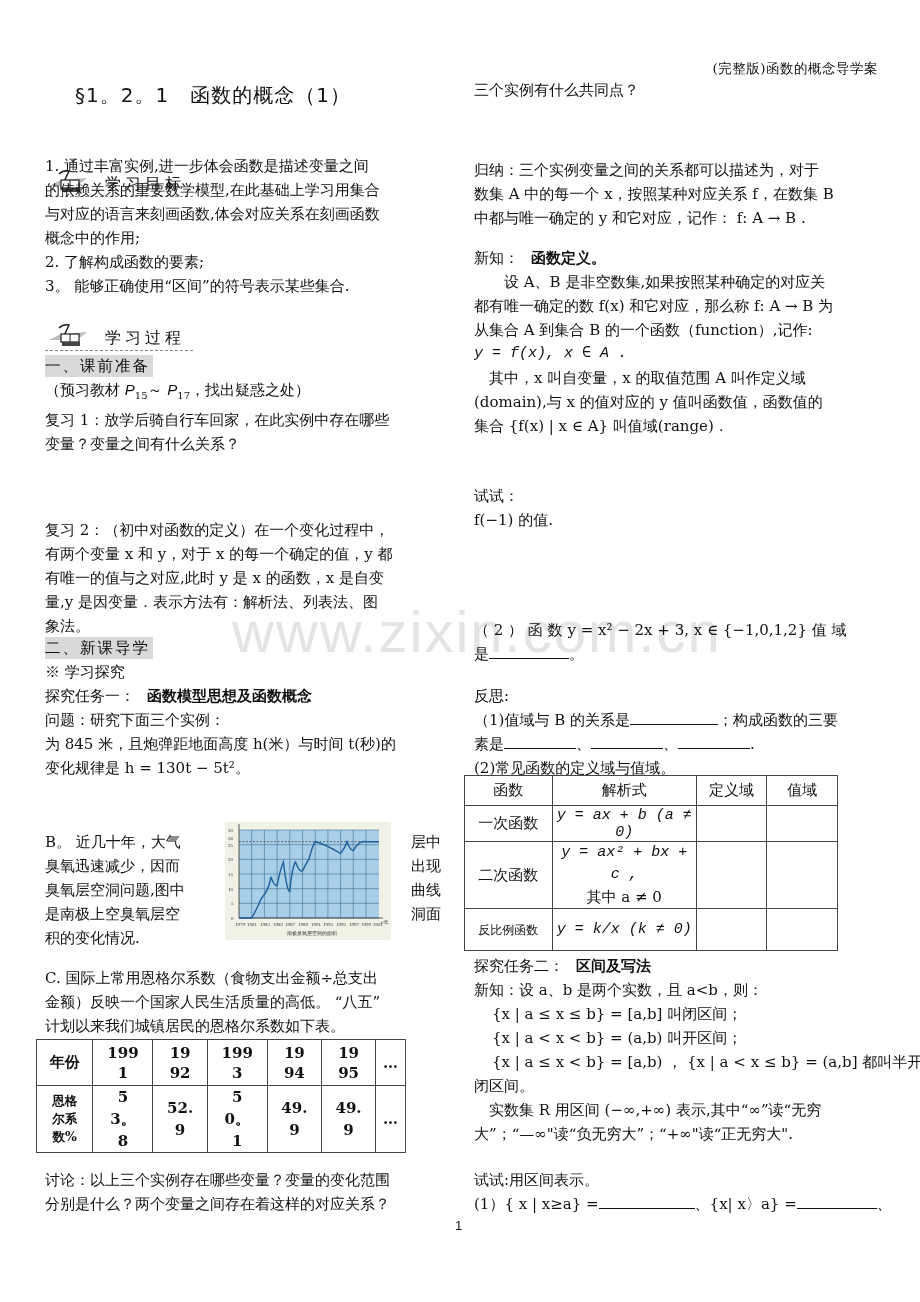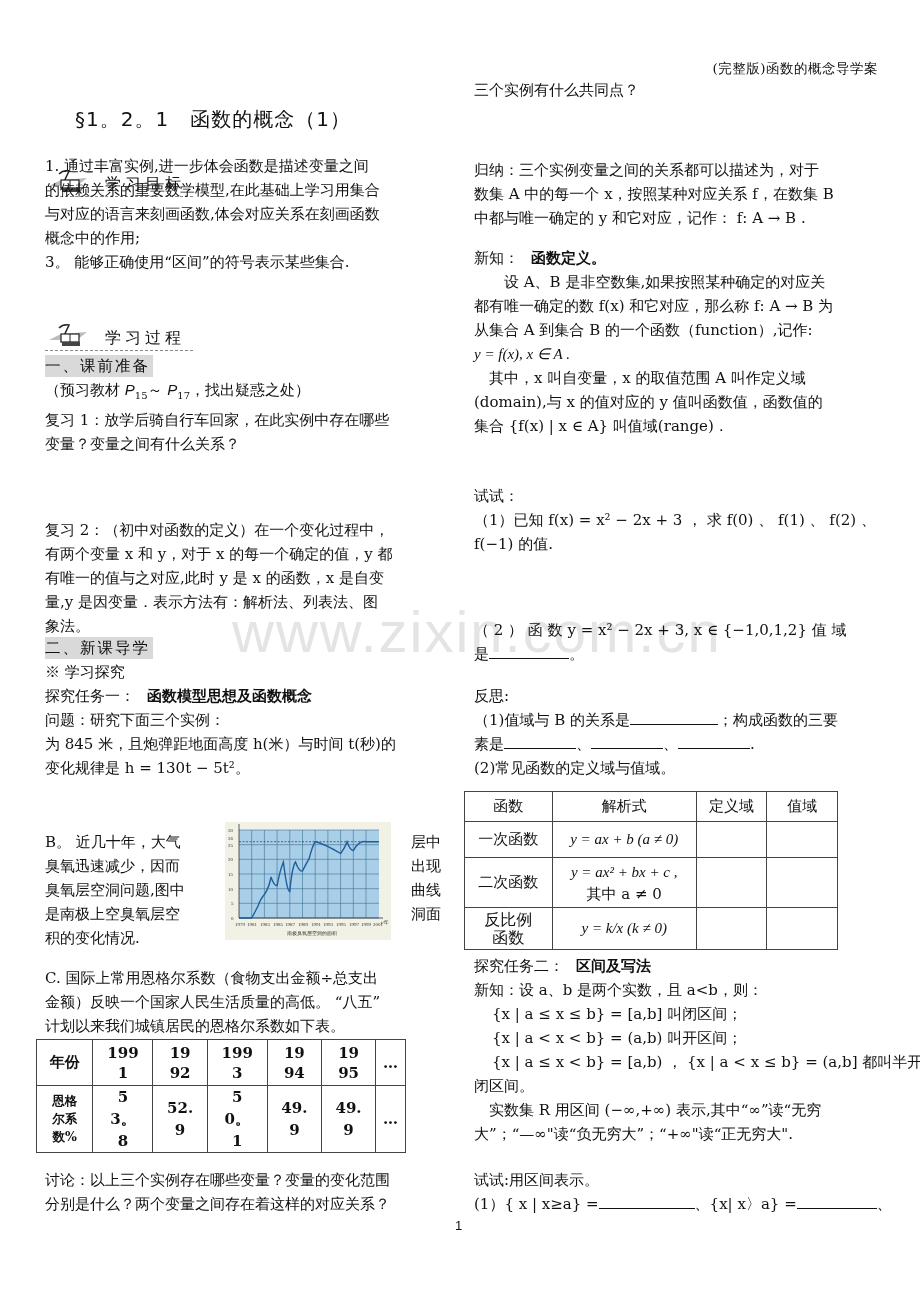--- a/index.html
+++ b/index.html
@@ -5,27 +5,27 @@
   html, body { margin:0; padding:0; background:#ffffff; }
   body { width:920px; height:1302px; position:relative; overflow:hidden;
          font-family:"DejaVu Serif","Liberation Serif",serif; color:#111; font-size:15px; }
   .page { position:absolute; left:0; top:0; width:920px; height:1302px; }
   .header-right { position:absolute; top:60px; right:42px; font-size:13.5px; letter-spacing:0.5px; }
   .col { position:absolute; top:0; }
   .col-left { left:45px; width:362px; }
   .col-right { left:474px; width:404px; }
   .abs { position:absolute; left:0; right:0; }
   .line { line-height:24px; white-space:nowrap; }
-  .title { position:absolute; left:75px; top:82px; font-size:20px; font-family:"DejaVu Sans","Liberation Sans",sans-serif; letter-spacing:1px;margin-top:24px; }
+  .title { position:absolute; left:75px; top:82px; font-size:20px; font-family:"DejaVu Sans","Liberation Sans",sans-serif; letter-spacing:1px; }
   .sec-head { position:absolute; left:0; width:148px; height:24px; border-bottom:1px dashed #888; }
   .book-icon { position:absolute; left:2px; top:-2px; width:44px; height:24px; }
   .sec-head .label { position:absolute; left:60px; top:2px; font-size:16px; letter-spacing:4px; }
   .gray-head { display:inline-block; background:#d9d9d9; padding:0 3px 0 0; font-size:15.5px; letter-spacing:2px; line-height:22px; }
   .bold { font-weight:bold;margin-left:12px; }
-  .math { font-family:Liberation Serif, serif; font-style:italic; }
+  .math { font-family:Liberation Mono, monospace; font-style:italic; }
   .it { font-style:italic; font-family:"Liberation Sans","DejaVu Sans",sans-serif; }
   .blank { display:inline-block; border-bottom:1px solid #111; height:16px; vertical-align:baseline; }
   table.grid { border-collapse:collapse; position:absolute; }
   table.grid td { border:1px solid #444; text-align:center; vertical-align:middle; font-size:15px; padding:0; }
   .watermark { position:absolute; left:232px; top:598px; font-size:58px; color:#e4e4e4;
                font-family:"Liberation Sans","DejaVu Sans",sans-serif; letter-spacing:2px; z-index:0; pointer-events:none; }
   .content { position:relative; z-index:1; }
   .chart-box { position:absolute; left:180px; top:822px; width:166px; height:118px; background:#f2f1e6; }
   .pagenum { position:absolute; left:455px; top:1218px; font-size:13px; font-family:"Liberation Sans",sans-serif; }
   sub, sup { font-size:10px; }
@@ -53,20 +53,21 @@
         <rect x="15" y="18" width="18" height="4" fill="#444"></rect>
       </svg>
       <span class="label">学习目标</span>
     </div>
 
     <div class="abs" style="top:154px;">
       <div class="line">1.  通过丰富实例,进一步体会函数是描述变量之间</div>
       <div class="line">的依赖关系的重要数学模型,在此基础上学习用集合</div>
       <div class="line">与对应的语言来刻画函数,体会对应关系在刻画函数</div>
       <div class="line">概念中的作用;</div>
+      <div class="line">2.  了解构成函数的要素;</div>
       <div class="line">3。  能够正确使用“区间”的符号表示某些集合.</div>
     </div>
 
     <div class="sec-head" style="top:326px;">
       <svg class="book-icon" viewBox="0 0 44 24">
         <path d="M2 16 L14 10 L40 8 L30 16 Z" fill="#bbb"></path>
         <path d="M12 4 Q16 0 22 1 L14 18" stroke="#222" stroke-width="1.5" fill="none"></path>
         <rect x="14" y="10" width="18" height="8" fill="#fff" stroke="#222" stroke-width="1.2"></rect>
         <line x1="23" y1="10" x2="23" y2="18" stroke="#222"></line>
         <rect x="15" y="18" width="18" height="4" fill="#444"></rect>
@@ -221,37 +222,36 @@
       <div class="line">都有唯一确定的数 f(x) 和它对应，那么称 f: A → B 为</div>
       <div class="line">从集合 A 到集合 B 的一个函数（function）,记作:</div>
       <div class="line math">y = f(x),  x ∈ A .</div>
       <div class="line">　其中，x 叫自变量，x 的取值范围 A 叫作定义域</div>
       <div class="line">(domain),与 x 的值对应的 y 值叫函数值，函数值的</div>
       <div class="line">集合 {f(x) | x ∈ A} 叫值域(range)．</div>
     </div>
 
     <div class="abs" style="top:484px;">
       <div class="line">试试：</div>
-      <div class="line">（1）已知 f(x) = x² − 2x + 3 ， 求 f(0) 、 f(1) 、 f(2) 、</div>
       <div class="line">f(−1) 的值.</div>
     </div>
 
     <div class="abs" style="top:618px;">
       <div class="line">（ 2 ） 函 数  y = x² − 2x + 3,  x ∈ {−1,0,1,2} 值 域</div>
       <div class="line"><span>是</span><span class="blank" style="width:80px;"></span><span>。</span></div>
     </div>
 
     <div class="abs" style="top:684px;">
       <div class="line">反思:</div>
       <div class="line"><span>（1)值域与 B 的关系是</span><span class="blank" style="width:88px;"></span><span>；构成函数的三要</span></div>
       <div class="line"><span>素是</span><span class="blank" style="width:72px;"></span><span>、</span><span class="blank" style="width:72px;"></span><span>、</span><span class="blank" style="width:72px;"></span><span>.</span></div>
       <div class="line">(2)常见函数的定义域与值域。</div>
     </div>
 
-    <table class="grid" style="left:-10px; top:775px; width:374px;margin-top:16px;">
+    <table class="grid" style="left:-10px; top:775px; width:374px;">
       <tbody>
             <tr style="height:30px;">
         <td style="width:87px;">函数</td>
         <td style="width:144px;">解析式</td>
         <td style="width:70px;">定义域</td>
         <td style="width:70px;">值域</td>
       </tr>
       <tr style="height:36px;">
         <td>一次函数</td>
         <td class="math">y = ax + b  (a ≠ 0)</td>
@@ -261,21 +261,21 @@
       <tr style="height:50px;">
         <td>二次函数</td>
         <td style="line-height:22px;">
                 <div class="math">y = ax² + bx + c ,</div>
                 <div>其中 a ≠ 0</div>
               </td>
         <td></td>
         <td></td>
       </tr>
       <tr style="height:42px;">
-        <td style="font-size:16px; line-height:18px; padding:0 12px;">反比例函数</td>
+        <td style="font-size:12px; line-height:18px; padding:0 12px;">反比例函数</td>
         <td class="math">y = k/x  (k ≠ 0)</td>
         <td></td>
         <td></td>
       </tr>
     </tbody>
         </table>
 
     <div class="abs" style="top:954px;">
       <div class="line"><span>探究任务二：</span><span class="bold">区间及写法</span></div>
       <div class="line">新知：设 a、b 是两个实数，且 a&lt;b，则：</div>

